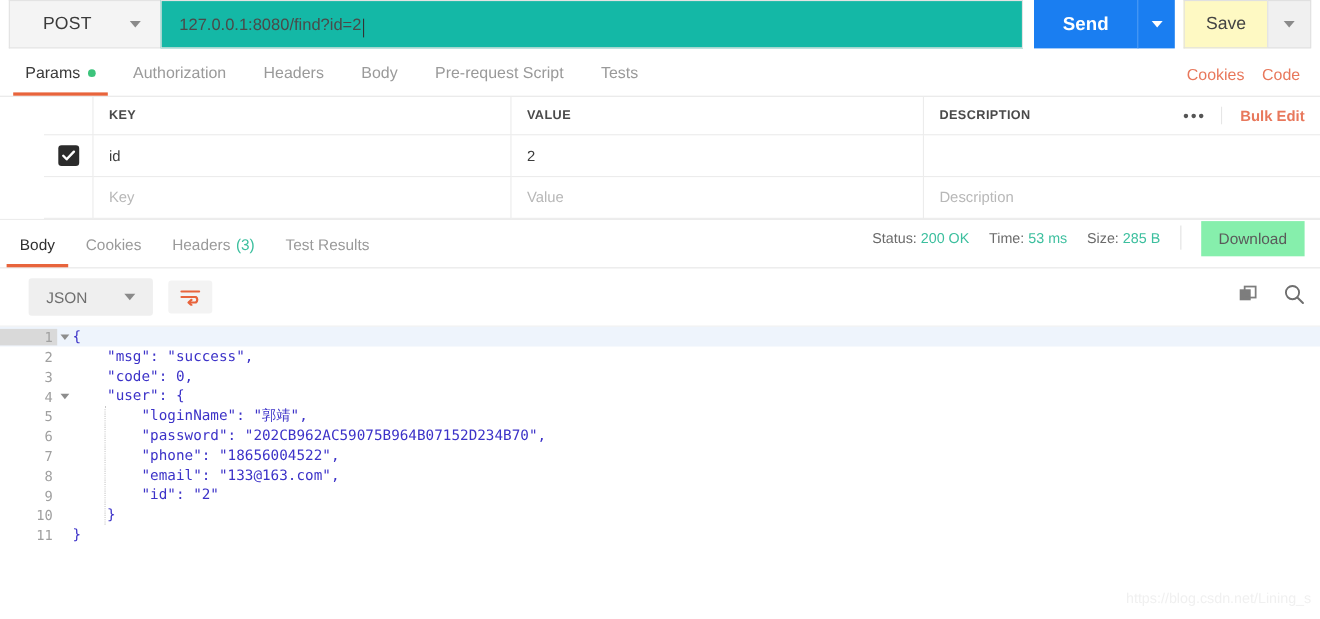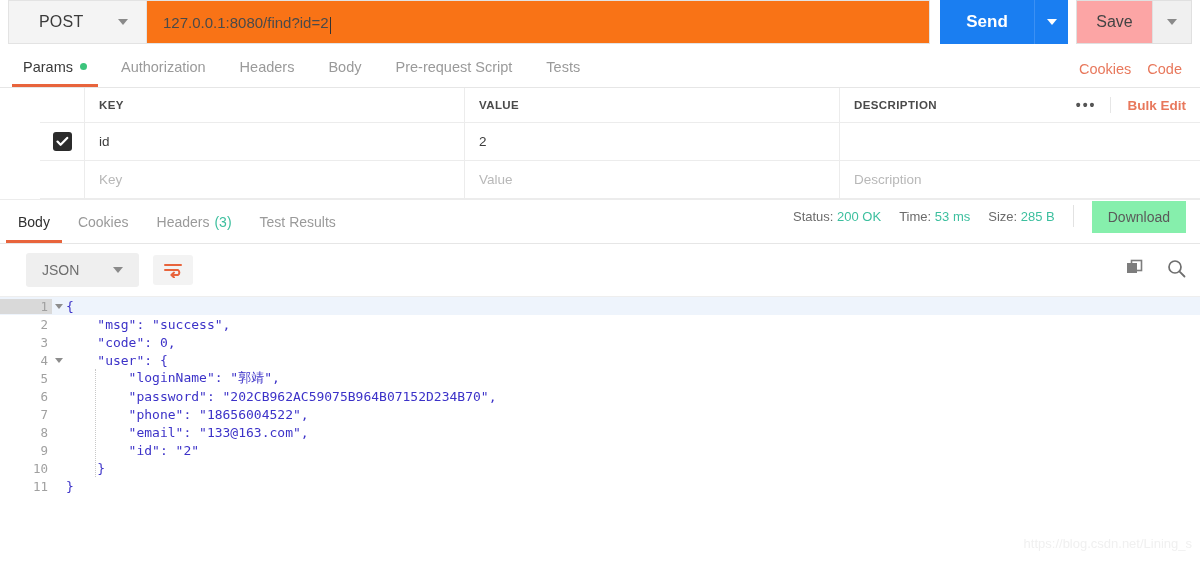--- a/index.html
+++ b/index.html
@@ -29,21 +29,21 @@
   }
   .method-label { font-size: 16px; color: #3b3b3b; letter-spacing: .2px; }
   .caret {
     width: 0; height: 0;
     border-left: 5px solid transparent;
     border-right: 5px solid transparent;
     border-top: 6px solid #8a8a8a;
   }
   .url-box {
     flex: 1; height: 44px;
-    background: #f97316;
+    background: #14b8a6;
     border: 1px solid #e3e3e3;
     display: flex; align-items: center;
     padding: 0 16px;
     position: relative;
   }
   .url-text { font-size: 15px; color: #4a4a4a; white-space: nowrap; }
   .caret-bar {
     display: inline-block;
     width: 1px; height: 17px;
     background: #333;
@@ -61,21 +61,21 @@
   .send-caret {
     width: 34px; height: 44px;
     background: #1a7ef1;
     border-left: 1px solid #3b90f4;
     display: flex; align-items: center; justify-content: center;
   }
   .send-caret .caret { border-top-color: #ffffff; }
   .save-group { display: flex; margin-left: 8px; }
   .save-btn {
     width: 76px; height: 44px;
-    background: #fca5a5; border: 1px solid #e0e0e0; border-right: none;
+    background: #fef9c3; border: 1px solid #e0e0e0; border-right: none;
     color: #444; font-size: 16px;
     display: flex; align-items: center; justify-content: center;
   }
   .save-caret {
     width: 40px; height: 44px;
     background: #f0f0f0; border: 1px solid #e0e0e0;
     display: flex; align-items: center; justify-content: center;
   }
 
   

